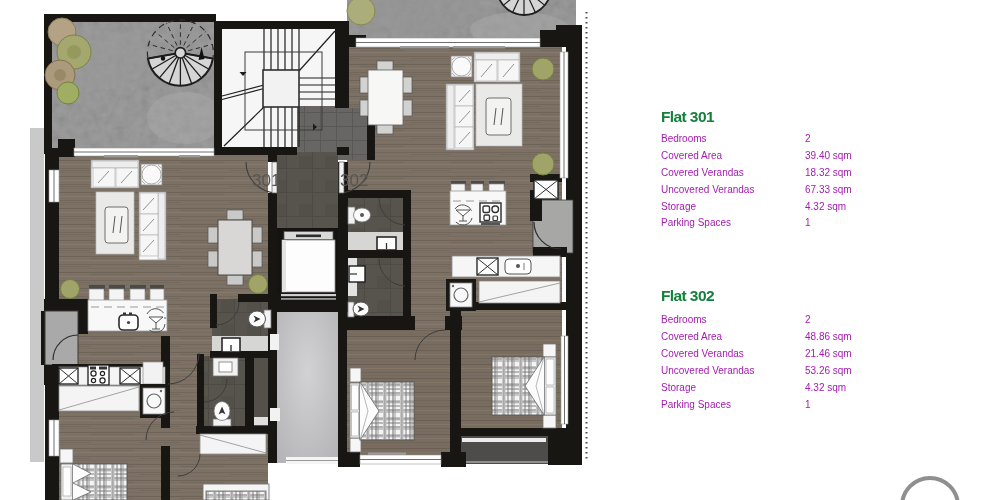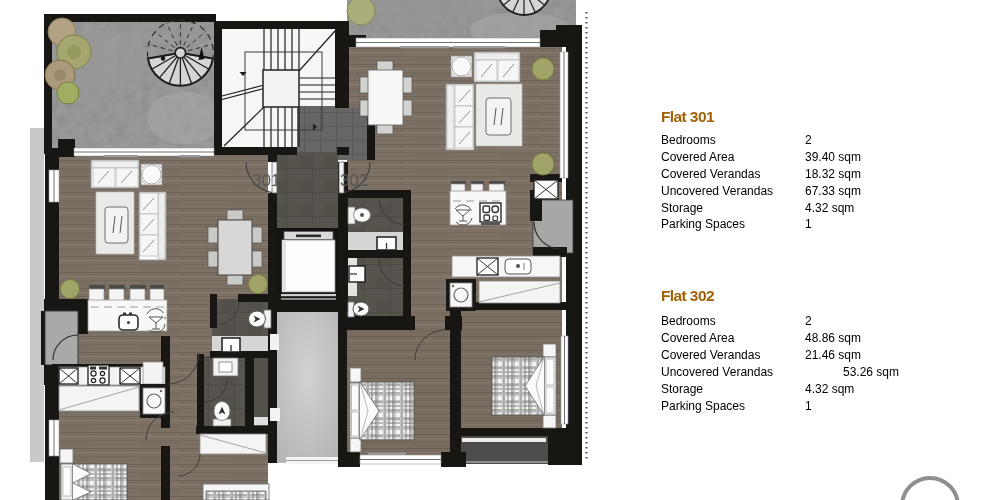--- a/index.html
+++ b/index.html
@@ -1,19 +1,19 @@
 <!DOCTYPE html>
 <html><head>
 <meta charset="utf-8">
 <style>
 html,body{margin:0;padding:0;width:1000px;height:500px;background:#ffffff;overflow:hidden}
 body{font-family:"Liberation Sans",sans-serif}
 #plan{position:absolute;left:0;top:0}
-.t{position:absolute;font-size:12px;color:#000000;white-space:nowrap}
-.tt{position:absolute;font-size:15.5px;letter-spacing:-0.6px;font-weight:bold;color:#a16207;white-space:nowrap}
+.t{position:absolute;font-size:10px;color:#a21caf;white-space:nowrap}
+.tt{position:absolute;font-size:15.5px;letter-spacing:-0.6px;font-weight:bold;color:#15803d;white-space:nowrap}
 </style>
 </head>
 <body>
 
 <svg id="plan" width="1000" height="500" viewBox="0 0 1000 500">
 <defs>
 <pattern id="wood" width="90" height="16" patternUnits="userSpaceOnUse">
 <rect width="90" height="16" fill="#7c7164"></rect>
 <rect y="0" width="90" height="1" fill="#6b6154" opacity="0.85"></rect>
 <rect y="4" width="90" height="1" fill="#877c6e" opacity="0.75"></rect>
@@ -703,17 +703,17 @@
 
 <div class="tt" style="left:661px;top:287.1px">Flat 302</div>
 
 <div class="t" style="left:661px;top:313.7px">Bedrooms</div>
 <div class="t" style="left:805px;top:313.7px">2</div>
 <div class="t" style="left:661px;top:330.8px">Covered Area</div>
 <div class="t" style="left:805px;top:330.8px">48.86 sqm</div>
 <div class="t" style="left:661px;top:348px">Covered Verandas</div>
 <div class="t" style="left:805px;top:348px">21.46 sqm</div>
 <div class="t" style="left:661px;top:365.1px">Uncovered Verandas</div>
-<div class="t" style="left:843px;top:365.1px">53.26 sqm</div>
+<div class="t" style="left:805px;top:365.1px">53.26 sqm</div>
 <div class="t" style="left:661px;top:382.2px">Storage</div>
 <div class="t" style="left:805px;top:382.2px">4.32 sqm</div>
 <div class="t" style="left:661px;top:399.3px">Parking Spaces</div>
 <div class="t" style="left:805px;top:399.3px">1</div>
 
 </body></html>

